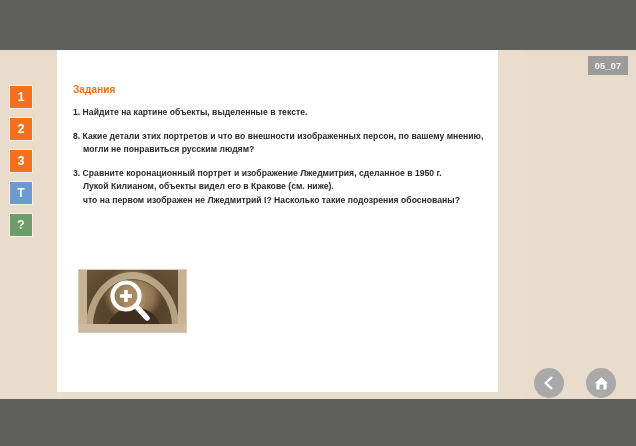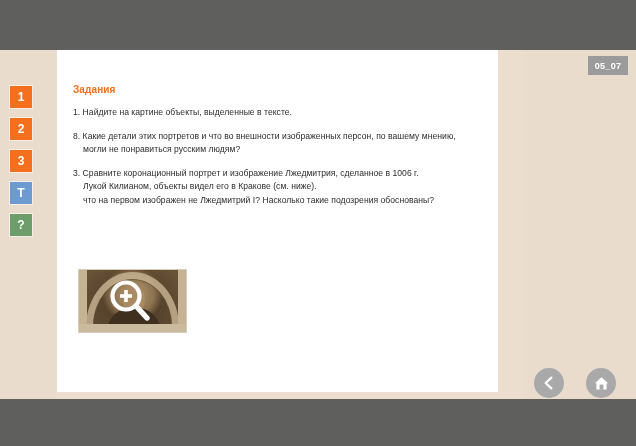--- a/index.html
+++ b/index.html
@@ -147,21 +147,21 @@
     font-size: 10px;
     font-weight: bold;
     margin-bottom: 11px;
     letter-spacing: 0.1px;
   }
   .task-item {
     display: block;
     margin-bottom: 10px;
     color: #2c2c2c;
     font-size: 8.6px;
-    font-weight: normal;
+    font-weight: bold;
     line-height: 13.5px;
     letter-spacing: 0.02px;
   }
   .task-line {
     display: block;
     white-space: nowrap;
   }
   .task-line.indent { padding-left: 10px; }
 
   
@@ -302,21 +302,21 @@
         <div class="task-item">
           <span class="task-line">1. Найдите на картине объекты, выделенные в тексте.</span>
         </div>
 
         <div class="task-item">
           <span class="task-line">8. Какие детали этих портретов и что во внешности изображенных персон, по вашему мнению,</span>
           <span class="task-line indent">могли не понравиться русским людям?</span>
         </div>
 
         <div class="task-item">
-          <span class="task-line">3. Сравните коронационный портрет и изображение Лжедмитрия, сделанное в 1006 г.</span>
+          <span class="task-line">3. Сравните коронационный портрет и изображение Лжедмитрия, сделанное в 1950 г.</span>
           <span class="task-line indent">Лукой Килианом, объекты видел его в Кракове (см. ниже).</span>
           <span class="task-line indent">что на первом изображен не Лжедмитрий I? Насколько такие подозрения обоснованы?</span>
         </div>
       </div>
 
       <div class="thumb-wrap">
         <div class="thumb-img">
           <div class="head"></div>
           <div class="shoulders"></div>
           <div class="arch"></div>

